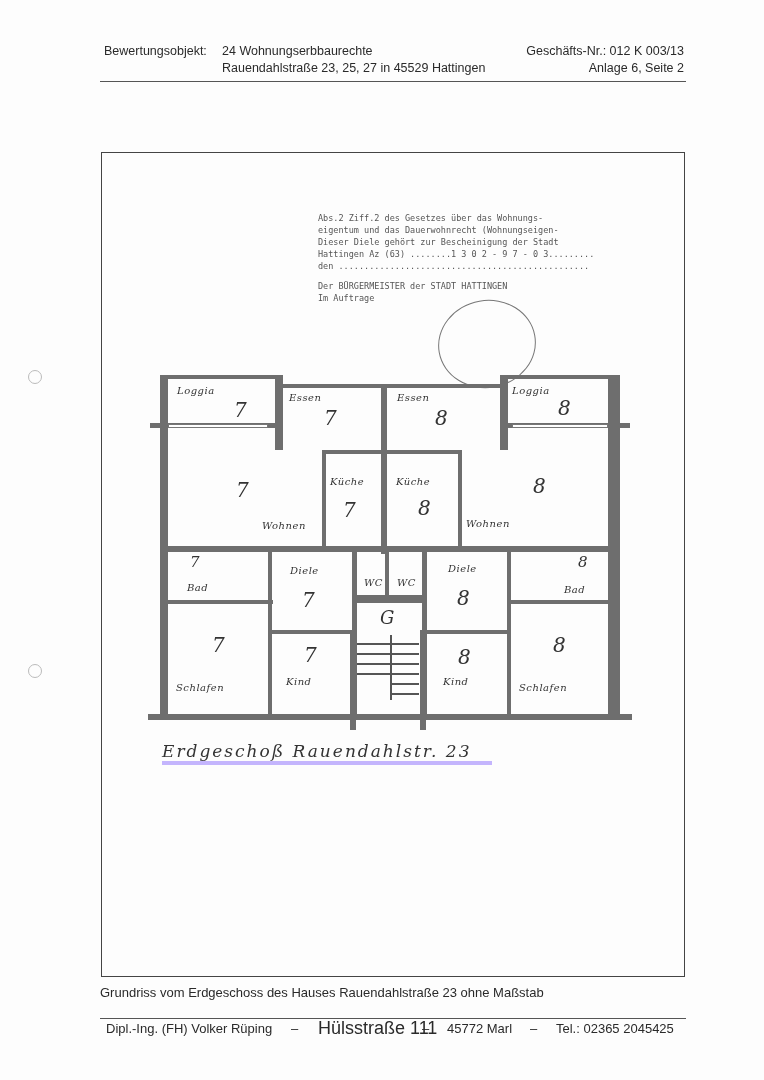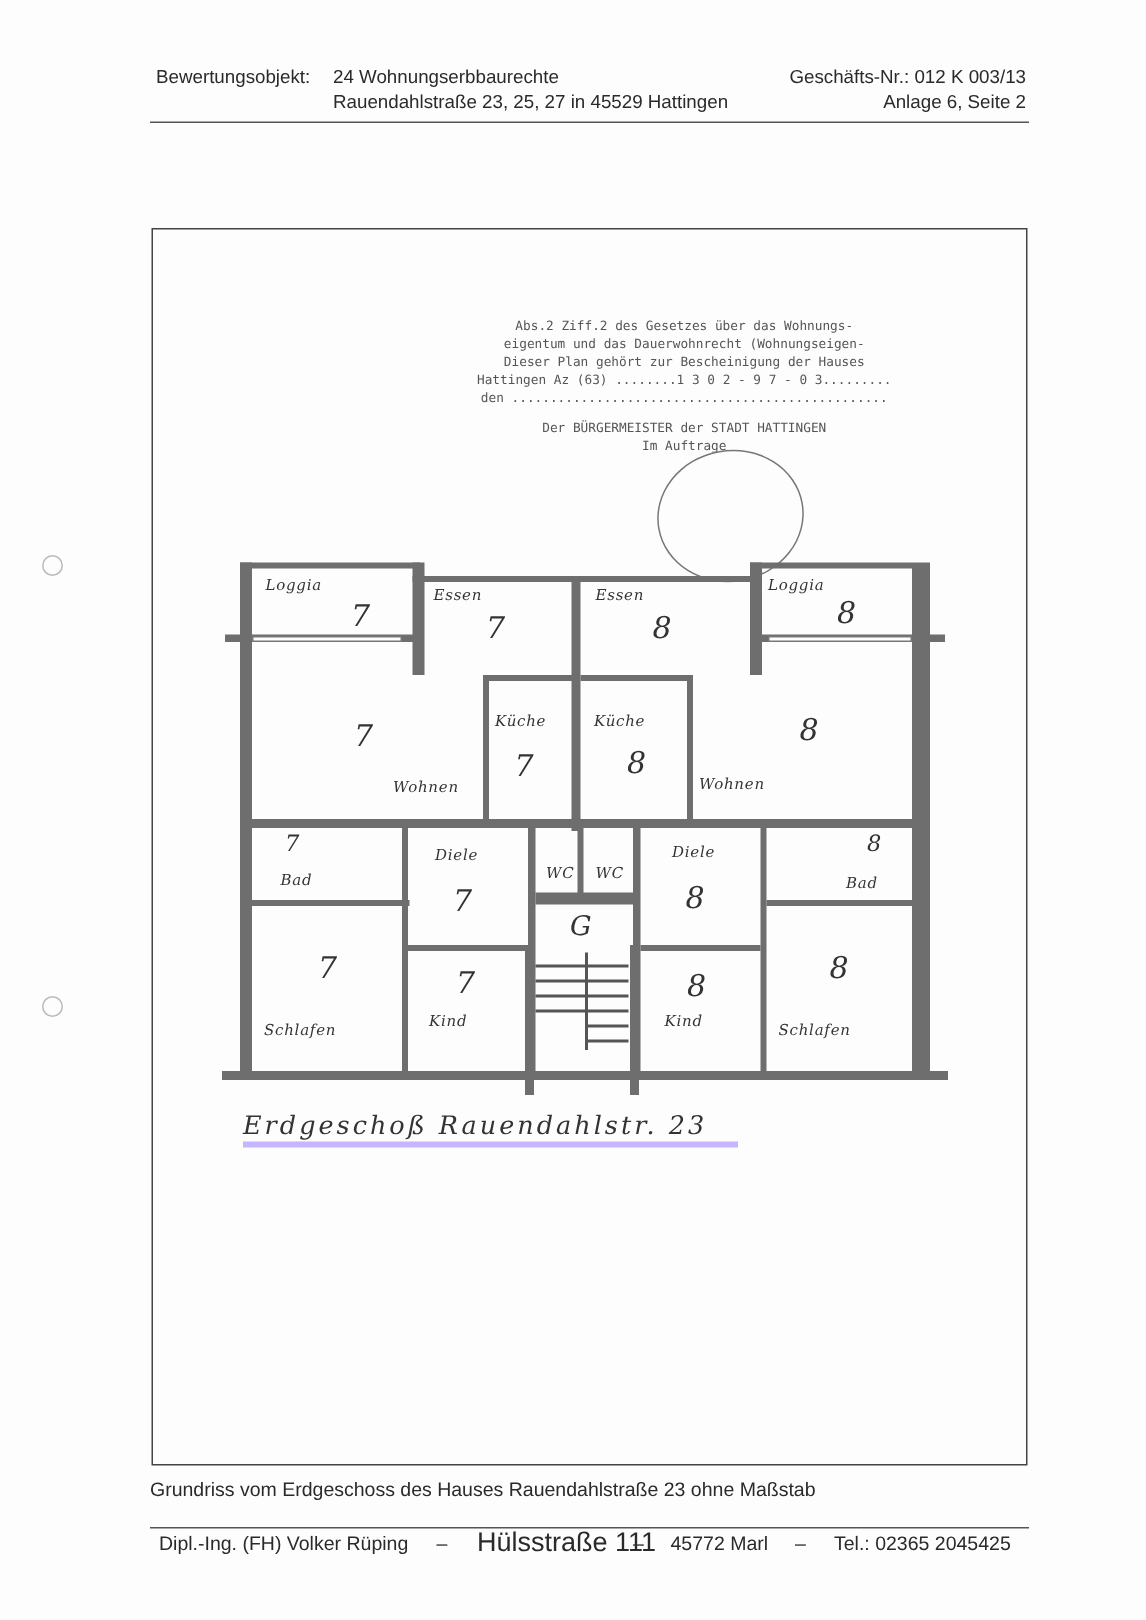--- a/index.html
+++ b/index.html
@@ -1,18 +1,18 @@
 <!DOCTYPE html>
 <html><head>
 <meta charset="utf-8">
 <style>
   html, body { margin:0; padding:0; }
   body { width:764px; height:1080px; background:#fdfdfd; position:relative; overflow:hidden;
          font-family:"Liberation Sans", sans-serif; color:#222; }
-  .abs { position:absolute;text-align:center; }
+  .abs { position:absolute; }
   .hdr { font-size:12.5px; line-height:17px; color:#2a2a2a; }
   .rule { position:absolute; height:1px; background:#555; }
   .frame { position:absolute; left:101px; top:152px; width:584px; height:825px; border:1.5px solid #444; box-sizing:border-box; }
   .stamp { font-family:"DejaVu Sans Mono", monospace; font-size:8.5px; line-height:12px; color:#555; white-space:pre; }
   .wall { position:absolute; background:#6e6e6e; }
   .win { position:absolute; background:#fff; border:1px solid #777; box-sizing:border-box; }
   .hand { position:absolute; font-family:"DejaVu Serif", serif; font-style:italic; color:#333; }
   .num { font-size:20px; }
   .lbl { font-size:10px; letter-spacing:0.5px; }
   .caption { font-family:"DejaVu Serif", serif; font-style:italic; font-size:17px; letter-spacing:2px; color:#333; }
@@ -31,21 +31,21 @@
 <div class="rule" style="left:100px;top:81px;width:586px;"></div>
 
 <div class="frame"></div>
 
 <div class="punch" style="left:28px;top:370px;"></div>
 <div class="punch" style="left:28px;top:664px;"></div>
 
 <div class="abs" style="left:318px;top:212px;">
   <div class="stamp">Abs.2 Ziff.2 des Gesetzes über das Wohnungs-</div>
   <div class="stamp">eigentum und das Dauerwohnrecht (Wohnungseigen-</div>
-  <div class="stamp">Dieser Plan gehört zur Bescheinigung der Hauses</div>
+  <div class="stamp">Dieser Diele gehört zur Bescheinigung der Stadt</div>
   <div class="stamp">Hattingen Az (63) ........1 3 0 2 - 9 7 - 0 3.........</div>
   <div class="stamp" style="margin-bottom:8px;">den .................................................</div>
   <div class="stamp">Der BÜRGERMEISTER der STADT HATTINGEN</div>
   <div class="stamp">Im Auftrage</div>
 </div>
 <div class="circle-stamp" style="left:438px;top:300px;width:96px;height:86px;transform:rotate(-10deg);"></div>
 
 <div>
 
   <div class="wall" style="left:160px;top:375px;width:8px;height:345px;"></div>

